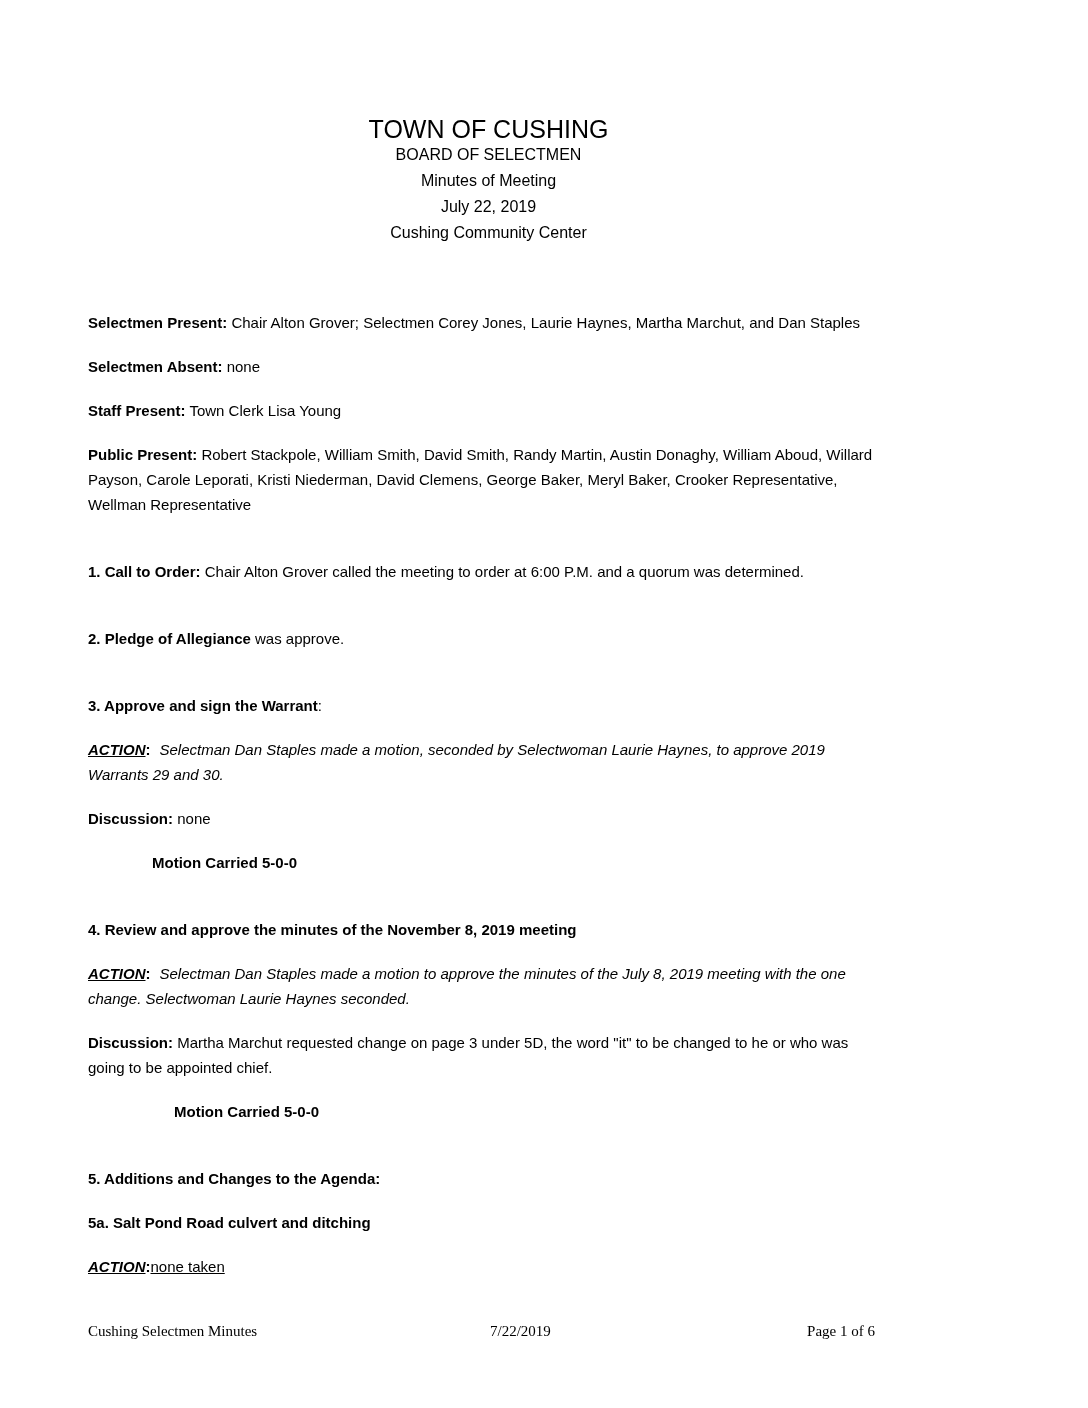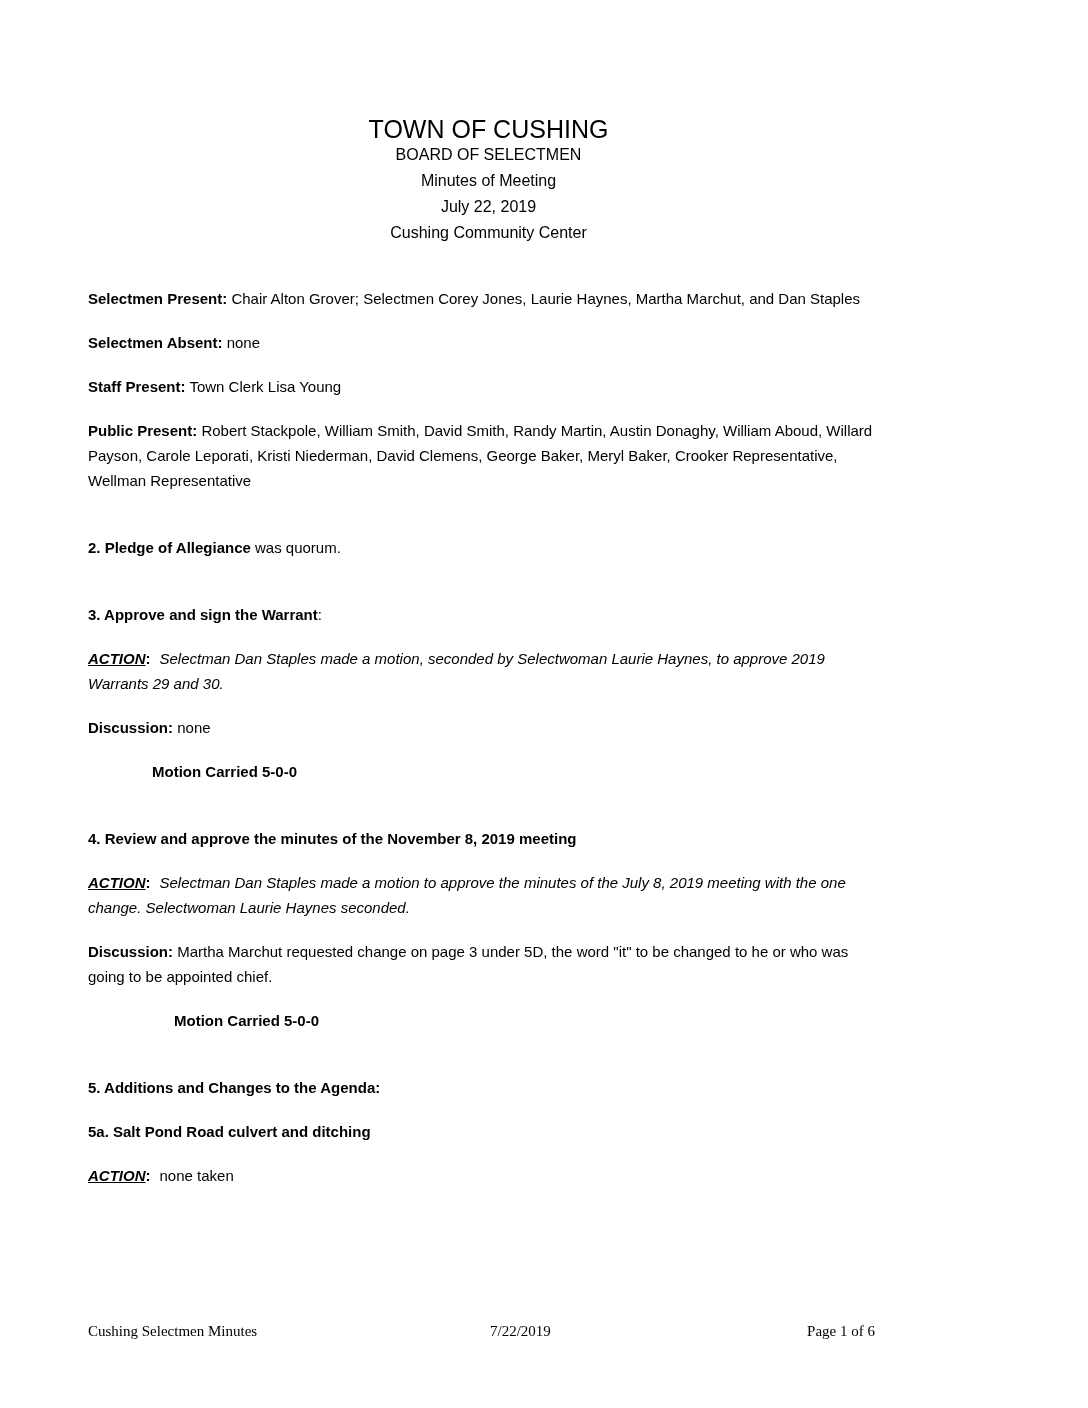--- a/index.html
+++ b/index.html
@@ -10,27 +10,27 @@
     box-sizing:border-box;
     padding:116px 71px 0 88px;
     font-family:"Liberation Sans","DejaVu Sans",sans-serif;
     font-size:15px;line-height:25px;
     overflow:hidden;
   }
   .title-block{text-align:center;line-height:26px;}
   .t1{font-size:25px;}
   .t2{font-size:16px;}
   p{margin:0;}
-  .mt-first{margin-top:40px;}
+  .mt-first{margin-top:64px;}
   .mt-std{margin-top:19px;}
   .mt-lg{margin-top:42px;}
   strong{font-weight:700;}
   .u{text-decoration:underline;font-style:italic;}
   .gap2{margin-left:9px;font-style:italic;}
-  .gap1{margin-left:9px;}
+  .gap1{margin-left:0;text-decoration:underline;}
   .motion-3{padding-left:64px;}
   .motion-4{padding-left:86px;}
   .footer{
     position:absolute;left:88px;right:85px;top:1319px;height:25px;
     font-family:"Liberation Serif","DejaVu Serif",serif;
     font-size:15px;line-height:25px;text-align:right;
   }
   .footer .fl{position:absolute;left:0;top:0;}
   .footer .fc{position:absolute;left:402px;top:0;}
   .footer .fr{position:absolute;right:0;top:0;}
@@ -53,23 +53,25 @@
 
   <p class="mt-std"><strong>Selectmen Absent:</strong>
     <span>none</span></p>
 
   <p class="mt-std"><strong>Staff Present:</strong>
     <span>Town Clerk Lisa Young</span></p>
 
   <p class="mt-std"><strong>Public Present:</strong>
     <span>Robert Stackpole, William Smith, David Smith, Randy Martin, Austin Donaghy, William Aboud, Willard Payson, Carole Leporati, Kristi Niederman, David Clemens, George Baker, Meryl Baker, Crooker Representative, Wellman Representative</span></p>
 
+  <p class="mt-lg"><strong>1. Call to Order:</strong>
+    <span>Chair Alton Grover called the meeting to order at 6:00 P.M. and a quorum was determined.</span></p>
 
   <p class="mt-lg"><strong>2. Pledge of Allegiance</strong>
-    <span>was quorum.</span></p>
+    <span>was approve.</span></p>
 
   <p class="mt-lg"><strong>3. Approve and sign the Warrant</strong><span>:</span></p>
 
   <p class="mt-std"><strong><span class="u">ACTION</span><span>:</span></strong><span class="gap2">Selectman Dan Staples made a motion, seconded by Selectwoman Laurie Haynes, to approve 2019 Warrants 29 and 30.</span></p>
 
   <p class="mt-std"><strong>Discussion:</strong>
     <span>none</span></p>
 
   <p class="mt-std motion-3"><strong>Motion Carried 5-0-0</strong></p>
 

